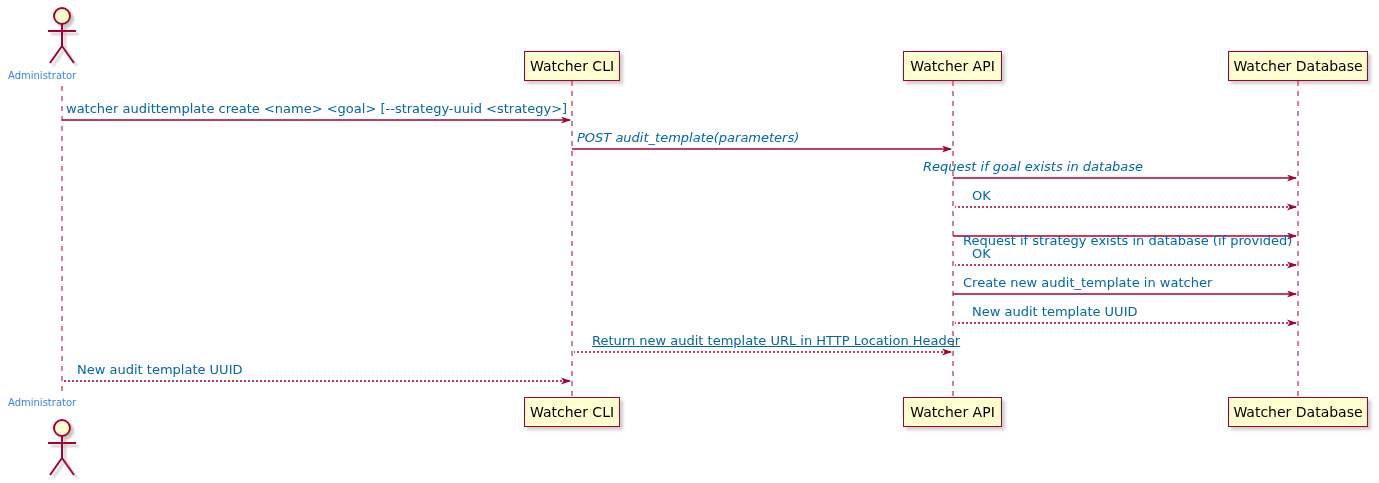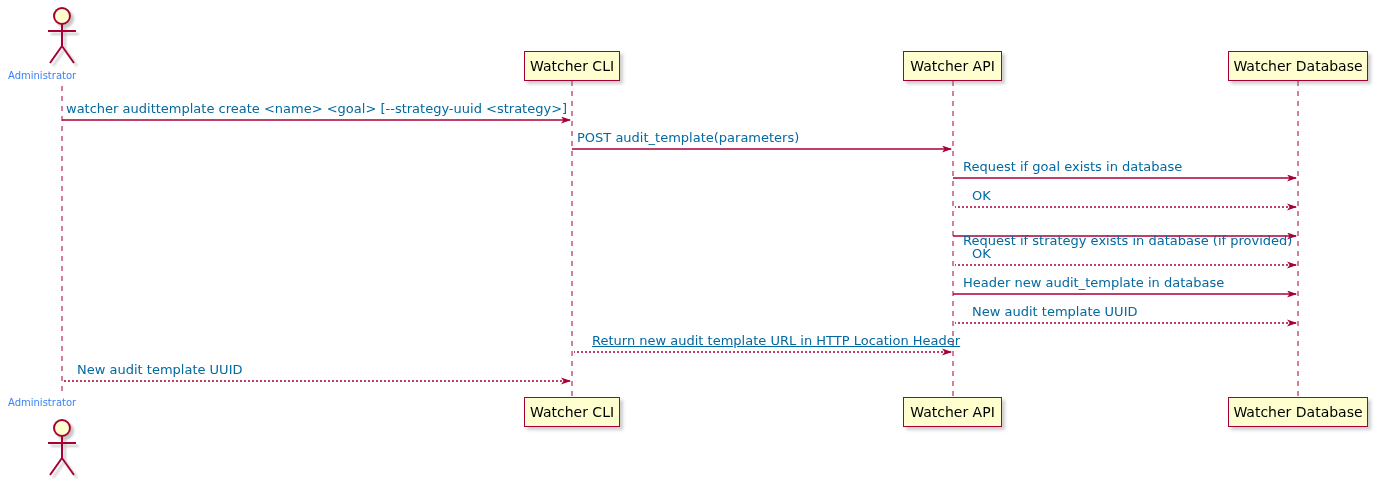--- a/index.html
+++ b/index.html
@@ -112,24 +112,24 @@
 
   <div class="participant" id="fbox-0" style="left: 524px; top: 397px; width: 96px;">Watcher CLI</div>
   <div class="participant" id="fbox-1" style="left: 903px; top: 397px; width: 99px;">Watcher API</div>
   <div class="participant" id="fbox-2" style="left: 1228px; top: 397px; width: 140px;">Watcher Database</div>
 
   <div class="actor-label" id="alab-0" style="left: 8px; top: 71px;">Administrator</div>
   <div class="actor-label" id="alab-1" style="left: 8px; top: 398px;">Administrator</div>
 
   <div id="message-labels">
       <div class="msg-label" style="left: 66px; top: 102px;">watcher audittemplate create &lt;name&gt; &lt;goal&gt; [--strategy-uuid &lt;strategy&gt;]</div>
-      <div class="msg-label" style="left: 577px; top: 131px;">POST audit_template(parameters)</div>
-      <div class="msg-label" style="left: 963px; top: 160px;">Request if goal exists in database</div>
+      <div class="msg-label" style="left: 577px; top: 131px; font-style: italic;">POST audit_template(parameters)</div>
+      <div class="msg-label" style="left: 923px; top: 160px; font-style: italic;">Request if goal exists in database</div>
       <div class="msg-label" style="left: 972px; top: 189px;">OK</div>
       <div class="msg-label" style="left: 963px; top: 218px; margin-top: 16px;">Request if strategy exists in database (if provided)</div>
       <div class="msg-label" style="left: 972px; top: 247px;">OK</div>
-      <div class="msg-label" style="left: 963px; top: 276px;">Header new audit_template in database</div>
+      <div class="msg-label" style="left: 963px; top: 276px;">Create new audit_template in watcher</div>
       <div class="msg-label" style="left: 972px; top: 305px;">New audit template UUID</div>
       <div class="msg-label" style="left: 592px; top: 334px; text-decoration: underline;">Return new audit template URL in HTTP Location Header</div>
       <div class="msg-label" style="left: 77px; top: 363px;">New audit template UUID</div>
     </div>
 
 </div>
 
 </body></html>

